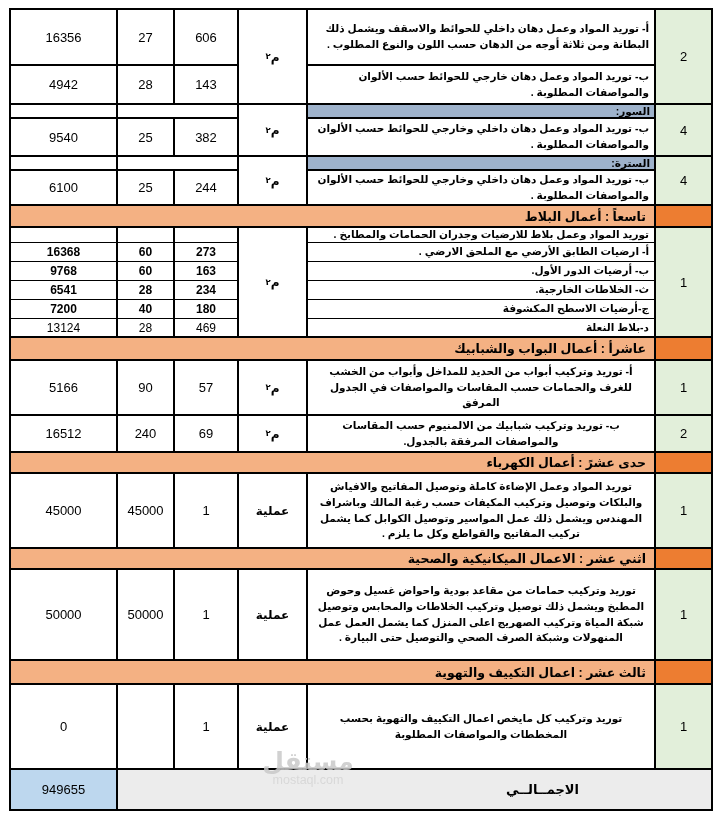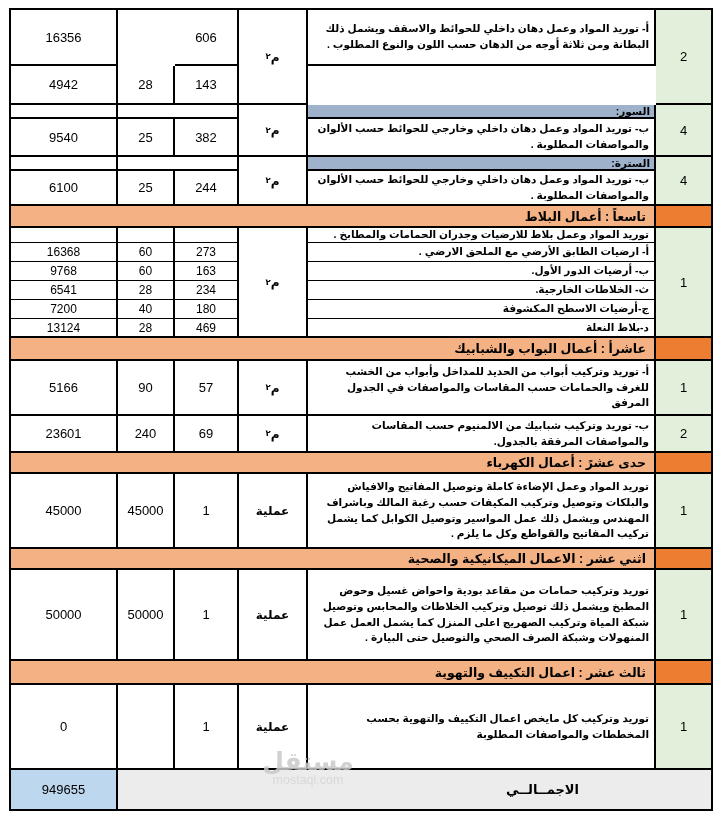--- a/index.html
+++ b/index.html
@@ -15,28 +15,28 @@
     border:2px solid #000;
     background:#fff;
   }
   .cell{
     display:flex;align-items:center;justify-content:center;
     border-right:2px solid #000;border-bottom:2px solid #000;
     box-sizing:border-box;overflow:hidden;background:#fff;
   }
   .lastcol{border-right:0;}
   .lastrow{border-bottom:0;}
-  .thinB{border-bottom-width:1px;}
+  .thinB{border-bottom-width:1px;font-weight:bold;}
   .num{font-size:13px;}
   .num-sm{font-size:12px;}
   .desc{
     direction:rtl;font-weight:bold;font-size:10.5px;line-height:1.5;
     padding:1px 5px;text-align:right;justify-content:flex-start;
   }
-  .desc.center{text-align:right;justify-content:center;}
+  .desc.center{text-align:center;justify-content:center;}
   .unit{direction:rtl;font-weight:bold;font-size:12px;}
   .unit sup{font-size:8.5px;line-height:1;}
   .item{background:#E2EFDA;font-size:13px;}
   .band{
     background:#9EB2CB;direction:rtl;justify-content:flex-start;
     font-weight:bold;font-size:10.5px;padding:0 4px;
   }
   .hdr{
     background:#F4B183;direction:rtl;justify-content:flex-start;
     font-weight:bold;font-size:12.5px;padding:0 8px;
@@ -51,31 +51,33 @@
   }
   .wm-ar{font-size:25px;font-weight:bold;color:#c9c9c9;direction:rtl;}
   .wm-en{font-size:12.5px;color:#d5d5d5;}
 </style>
 </head>
 <body>
 
 <div class="tbl">
 
   <div class="cell num" style="grid-area:1/1/2/2">16356</div>
+  <div class="cell num" style="grid-area:1/2/2/3">27</div>
   <div class="cell num" style="grid-area:1/3/2/4">606</div>
   <div class="cell unit" style="grid-area:1/4/3/5">
       <span>م</span>
       <sup>٢</sup>
     </div>
   <div class="cell desc" style="grid-area:1/5/2/6">أ- توريد المواد وعمل دهان داخلي للحوائط والاسقف ويشمل ذلك البطانة ومن ثلاثة أوجه من الدهان حسب اللون والنوع المطلوب .</div>
   <div class="cell item lastcol" style="grid-area:1/6/3/7">2</div>
 
   <div class="cell num" style="grid-area:2/1/3/2">4942</div>
   <div class="cell num" style="grid-area:2/2/3/3">28</div>
   <div class="cell num" style="grid-area:2/3/3/4">143</div>
+  <div class="cell desc" style="grid-area:2/5/3/6">ب- توريد المواد وعمل دهان خارجي للحوائط حسب الألوان والمواصفات المطلوبة .</div>
 
   <div class="cell" style="grid-area:3/1/4/2"></div>
   <div class="cell" style="grid-area:3/2/4/4"></div>
   <div class="cell unit" style="grid-area:3/4/5/5">
       <span>م</span>
       <sup>٢</sup>
     </div>
   <div class="cell band" style="grid-area:3/5/4/6">السور:</div>
   <div class="cell item lastcol" style="grid-area:3/6/5/7">4</div>
 
@@ -142,21 +144,21 @@
   <div class="cell num" style="grid-area:15/1/16/2">5166</div>
   <div class="cell num" style="grid-area:15/2/16/3">90</div>
   <div class="cell num" style="grid-area:15/3/16/4">57</div>
   <div class="cell unit" style="grid-area:15/4/16/5">
       <span>م</span>
       <sup>٢</sup>
     </div>
   <div class="cell desc center" style="grid-area:15/5/16/6">أ- توريد وتركيب أبواب من الحديد للمداخل وأبواب من الخشب للغرف والحمامات حسب المقاسات والمواصفات في الجدول المرفق</div>
   <div class="cell item lastcol" style="grid-area:15/6/16/7">1</div>
 
-  <div class="cell num" style="grid-area:16/1/17/2">23601</div>
+  <div class="cell num" style="grid-area:16/1/17/2">16512</div>
   <div class="cell num" style="grid-area:16/2/17/3">240</div>
   <div class="cell num" style="grid-area:16/3/17/4">69</div>
   <div class="cell unit" style="grid-area:16/4/17/5">
       <span>م</span>
       <sup>٢</sup>
     </div>
   <div class="cell desc center" style="grid-area:16/5/17/6">ب- توريد وتركيب شبابيك من الالمنيوم حسب المقاسات والمواصفات المرفقة بالجدول.</div>
   <div class="cell item lastcol" style="grid-area:16/6/17/7">2</div>
 
   <div class="cell hdr" style="grid-area:17/1/18/6">حدى عشرً : أعمال الكهرباء</div>

